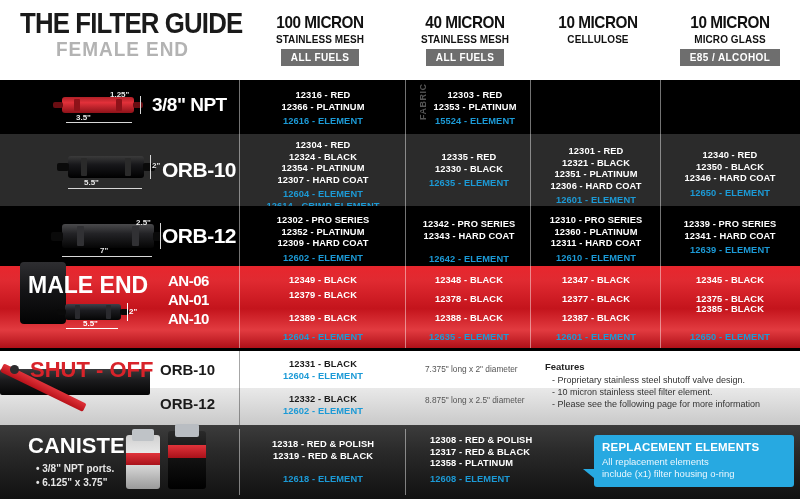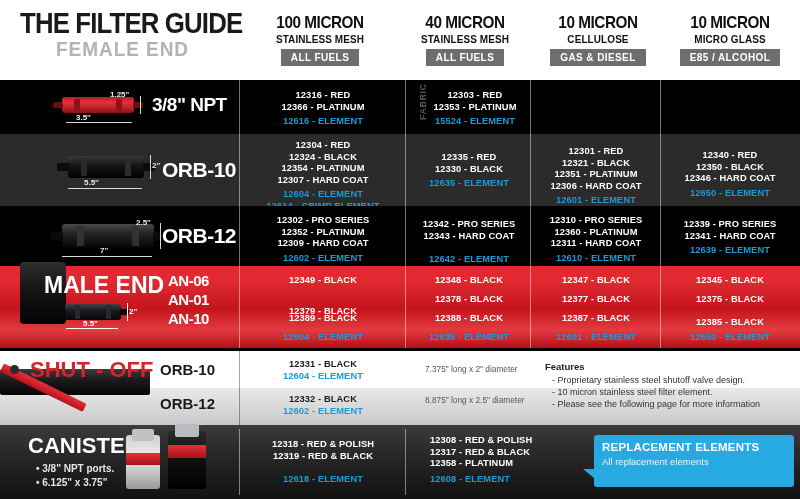--- a/index.html
+++ b/index.html
@@ -126,21 +126,20 @@
 
     <div class="colhead" style="left:395px; width:140px;">
       <div class="ch-main">40 MICRON</div>
       <div class="ch-sub">STAINLESS MESH</div>
       <div class="ch-badge">ALL FUELS</div>
     </div>
 
     <div class="colhead" style="left:528px; width:140px;">
       <div class="ch-main">10 MICRON</div>
       <div class="ch-sub">CELLULOSE</div>
-      <div class="ch-badge">GAS &amp; DIESEL</div>
     </div>
 
     <div class="colhead" style="left:660px; width:140px;">
       <div class="ch-main">10 MICRON</div>
       <div class="ch-sub">MICRO GLASS</div>
       <div class="ch-badge">E85 / ALCOHOL</div>
     </div>
   </div>
 
   <div class="band frow-a" style="top:80px; height:54px;">
@@ -282,44 +281,44 @@
       <div style="position:absolute;left:-8px;top:5px;width:9px;height:6px;background:#0a0a0a;border-radius:2px;"></div>
       <div style="position:absolute;right:-8px;top:5px;width:9px;height:6px;background:#0a0a0a;border-radius:2px;"></div>
       <div style="position:absolute;left:10px;top:1px;width:5px;height:14px;background:#2a2a2e;border-radius:1px;"></div>
       <div style="position:absolute;right:10px;top:1px;width:5px;height:14px;background:#2a2a2e;border-radius:1px;"></div>
     </div>
     <div class="dimline" style="left:66px; top:62px; width:52px; height:1px; background:#fff;"></div>
     <div class="dimtext" style="left:83px; top:53px; color:#fff;">5.5"</div>
     <div class="dimline" style="left:127px; top:37px; width:1px; height:18px; background:#fff;"></div>
     <div class="dimtext" style="left:129px; top:41px; color:#fff;">2"</div>
 
-    <div class="rowlabel" style="left:44px; top:6px; font-size:23px; letter-spacing:0px;">MALE END</div>
+    <div class="rowlabel" style="left:28px; top:6px; font-size:23px; letter-spacing:0px;">MALE END</div>
 
     <div class="vdiv" style="left:239px; top:0; height:82px;"></div>
     <div class="vdiv" style="left:405px; top:0; height:82px;"></div>
     <div class="vdiv" style="left:530px; top:0; height:82px;"></div>
     <div class="vdiv" style="left:660px; top:0; height:82px;"></div>
 
     <div class="rowlabel" style="left:168px; top:6px; font-size:15px;">AN-06</div>
     <div class="cell codes c-w" style="left:248px; top:9px; width:150px;">12349 - BLACK</div>
     <div class="cell codes c-w" style="left:410px; top:9px; width:118px;">12348 - BLACK</div>
     <div class="cell codes c-w" style="left:534px; top:9px; width:124px;">12347 - BLACK</div>
     <div class="cell codes c-w" style="left:664px; top:9px; width:132px;">12345 - BLACK</div>
 
     <div class="rowlabel" style="left:168px; top:25px; font-size:15px;">AN-01</div>
-    <div class="cell codes c-w" style="left:248px; top:40px; width:150px;">12379 - BLACK</div>
+    <div class="cell codes c-w" style="left:248px; top:24px; width:150px;">12379 - BLACK</div>
     <div class="cell codes c-w" style="left:410px; top:28px; width:118px;">12378 - BLACK</div>
     <div class="cell codes c-w" style="left:534px; top:28px; width:124px;">12377 - BLACK</div>
     <div class="cell codes c-w" style="left:664px; top:28px; width:132px;">12375 - BLACK</div>
 
     <div class="rowlabel" style="left:168px; top:44px; font-size:15px;">AN-10</div>
     <div class="cell codes c-w" style="left:248px; top:47px; width:150px;">12389 - BLACK</div>
     <div class="cell codes c-w" style="left:410px; top:47px; width:118px;">12388 - BLACK</div>
     <div class="cell codes c-w" style="left:534px; top:47px; width:124px;">12387 - BLACK</div>
-    <div class="cell codes c-w" style="left:664px; top:51px; width:132px;">12385 - BLACK</div>
+    <div class="cell codes c-w" style="left:664px; top:38px; width:132px;">12385 - BLACK</div>
 
     <div class="cell codes c-e" style="left:248px; top:66px; width:150px;">12604 - ELEMENT</div>
     <div class="cell codes c-e" style="left:410px; top:66px; width:118px;">12635 - ELEMENT</div>
     <div class="cell codes c-e" style="left:534px; top:66px; width:124px;">12601 - ELEMENT</div>
     <div class="cell codes c-e" style="left:664px; top:66px; width:132px;">12650 - ELEMENT</div>
   </div>
 
   <div class="band" id="shutband" style="top:351px; height:74px;">
     <div class="shut-r2" style="top:37px; height:37px;"></div>
 
@@ -379,17 +378,18 @@
     <div class="cell" style="left:430px; top:10px; width:150px; text-align:left;">
       <div class="codes c-w">12308 - RED &amp; POLISH</div>
       <div class="codes c-w">12317 - RED &amp; BLACK</div>
       <div class="codes c-w">12358 - PLATINUM</div>
       <div class="codes c-e" style="margin-top:4px;">12608 - ELEMENT</div>
     </div>
 
     <div id="repl" style="left:594px; top:10px; width:200px; height:52px; padding:6px 8px;">
       <div id="repl-title">REPLACEMENT ELEMENTS</div>
       <div id="repl-body" style="margin-top:3px;">All replacement elements</div>
+      <div id="repl-body">include (x1) filter housing o-ring</div>
     </div>
     <div id="repl-tail" style="left:583px; top:44px;"></div>
   </div>
 
 </div>
 
 </body></html>

